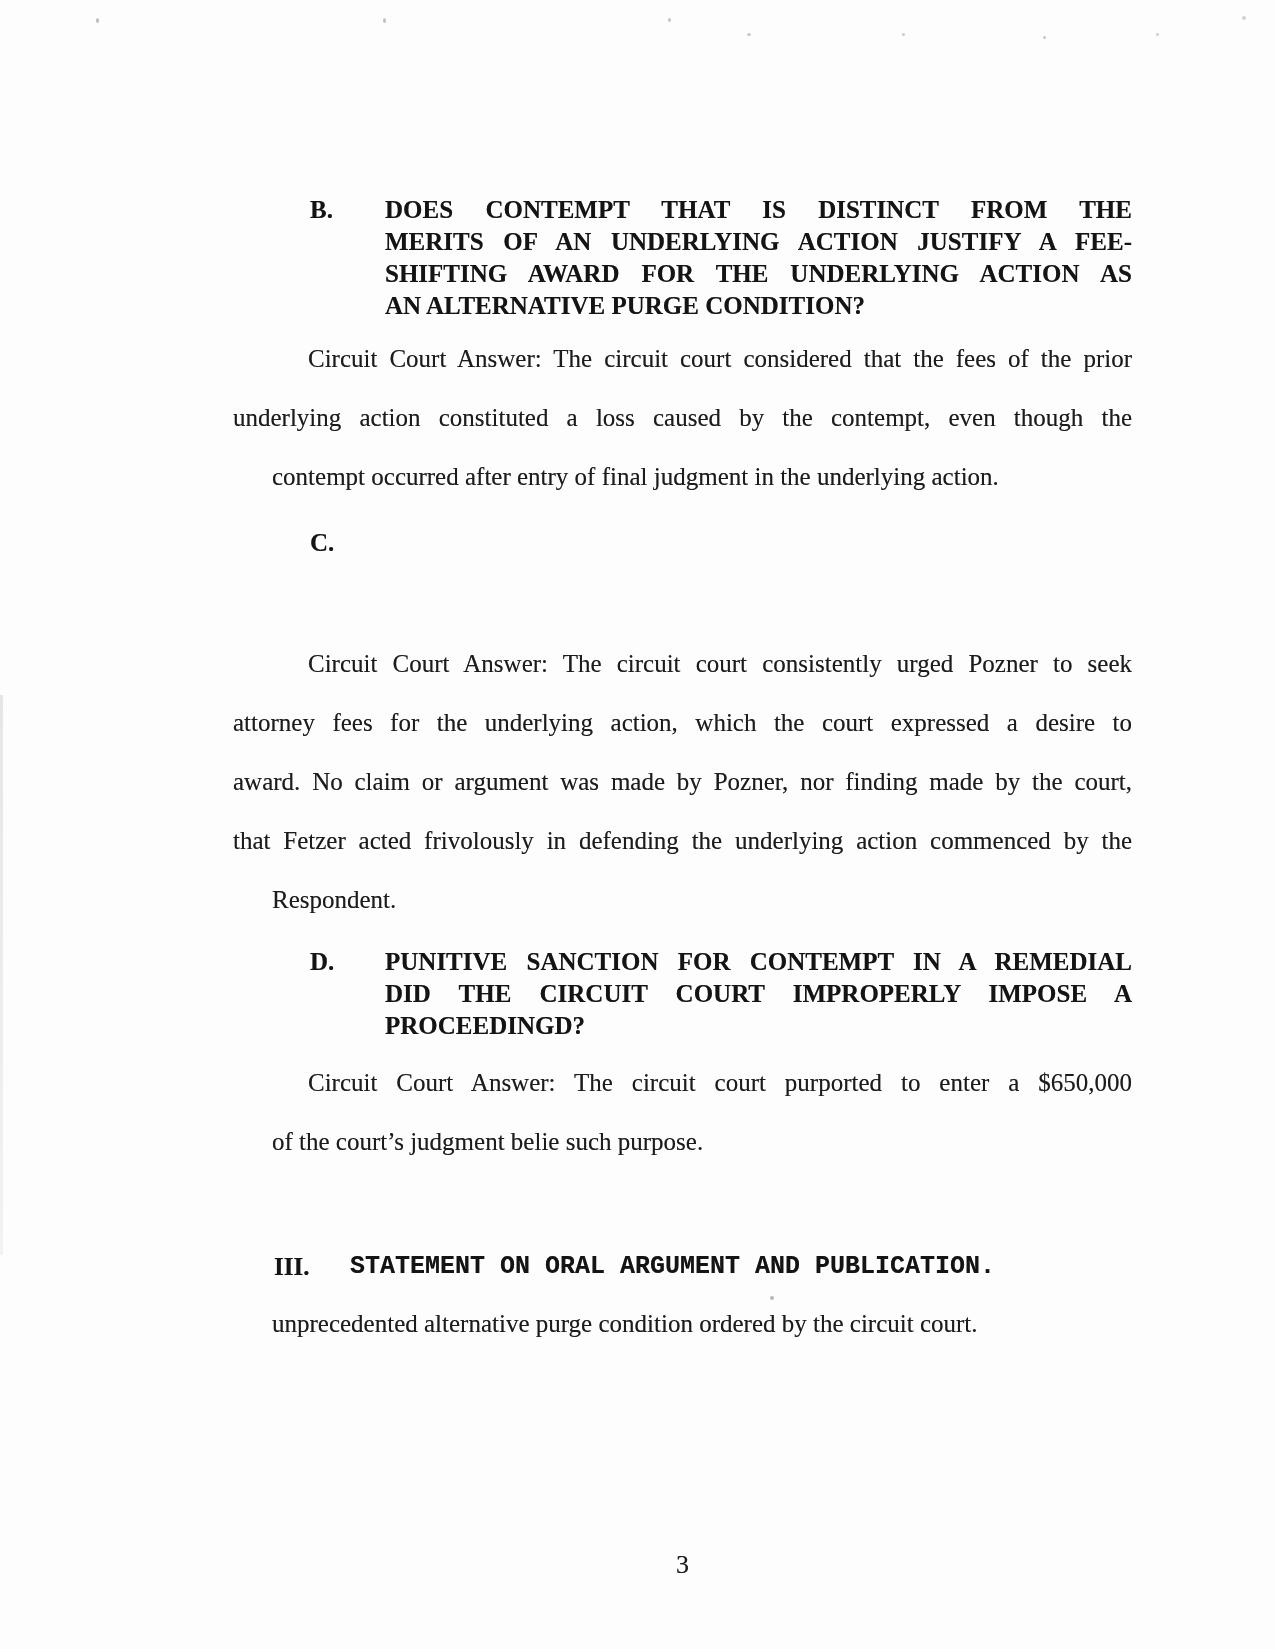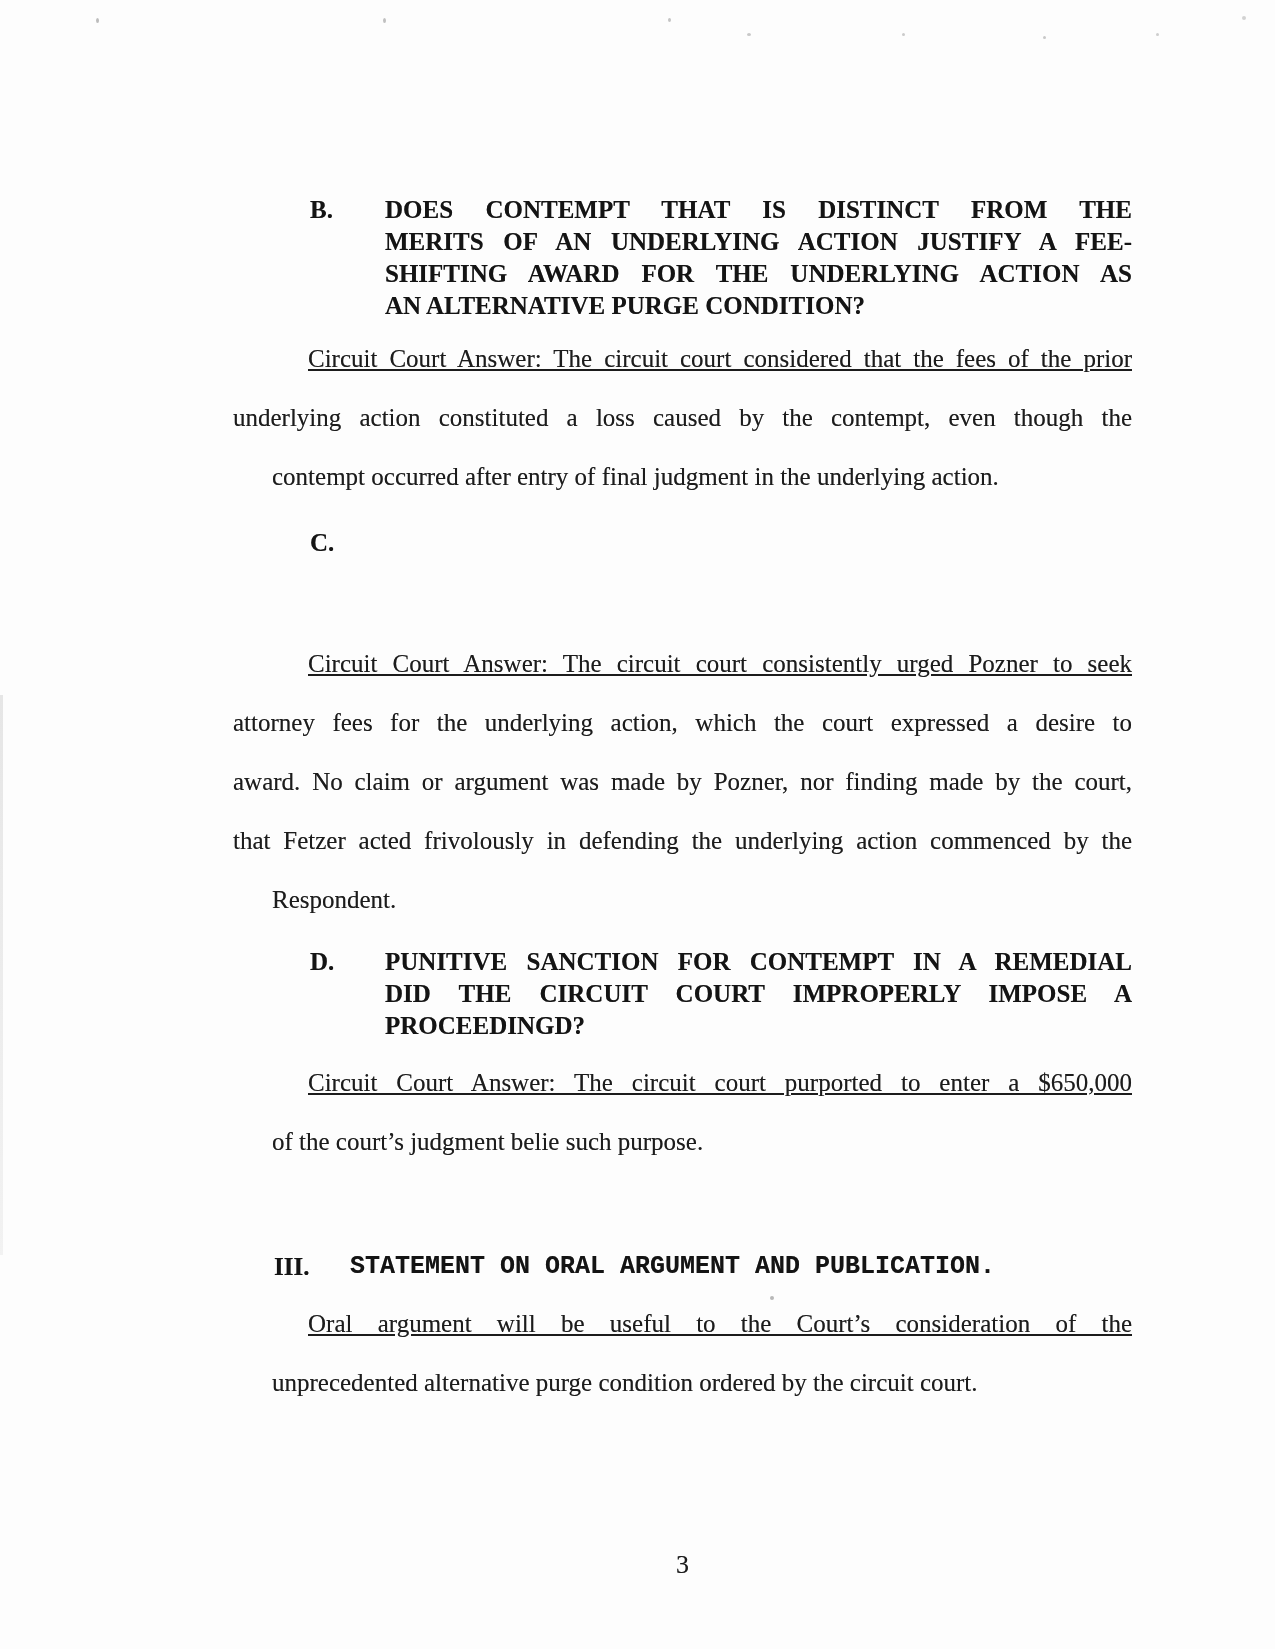--- a/index.html
+++ b/index.html
@@ -56,21 +56,21 @@
   
   .para {
     position: absolute;
     left: 233px;
     width: 899px;
     font-size: 25px;
     line-height: 59px;
     color: #1c1c1c;
   }
   .pline { text-align: justify; text-align-last: justify; text-justify: inter-word; height: 59px; }
-  .pline.first { text-indent: 75px; text-decoration: underline; }
+  .pline.first { text-indent: 75px; }
   .pline.ll { text-align-last: left; margin-left: 39px; }
 
   
   .page-number {
     position: absolute;
     left: 233px;
     top: 1550px;
     width: 899px;
     text-align: center;
     font-size: 26px;
@@ -153,19 +153,18 @@
     <div class="pline first">Circuit Court Answer: The circuit court purported to enter a $650,000</div>
     <div class="pline ll">of the court’s judgment belie such purpose.</div>
   </div>
 
   <div class="roman-heading" style="top:1251px">
     <span class="rlabel">III.</span>
     <div class="rtext">STATEMENT ON ORAL ARGUMENT AND PUBLICATION.</div>
   </div>
 
   <div class="para" style="top:1294px">
-    <div class="pline first">Oral argument will be useful to the Court’s consideration of the</div>
     <div class="pline ll">unprecedented alternative purge condition ordered by the circuit court.</div>
   </div>
 
   <div class="page-number">3</div>
 
 </div>
 
 </body></html>

